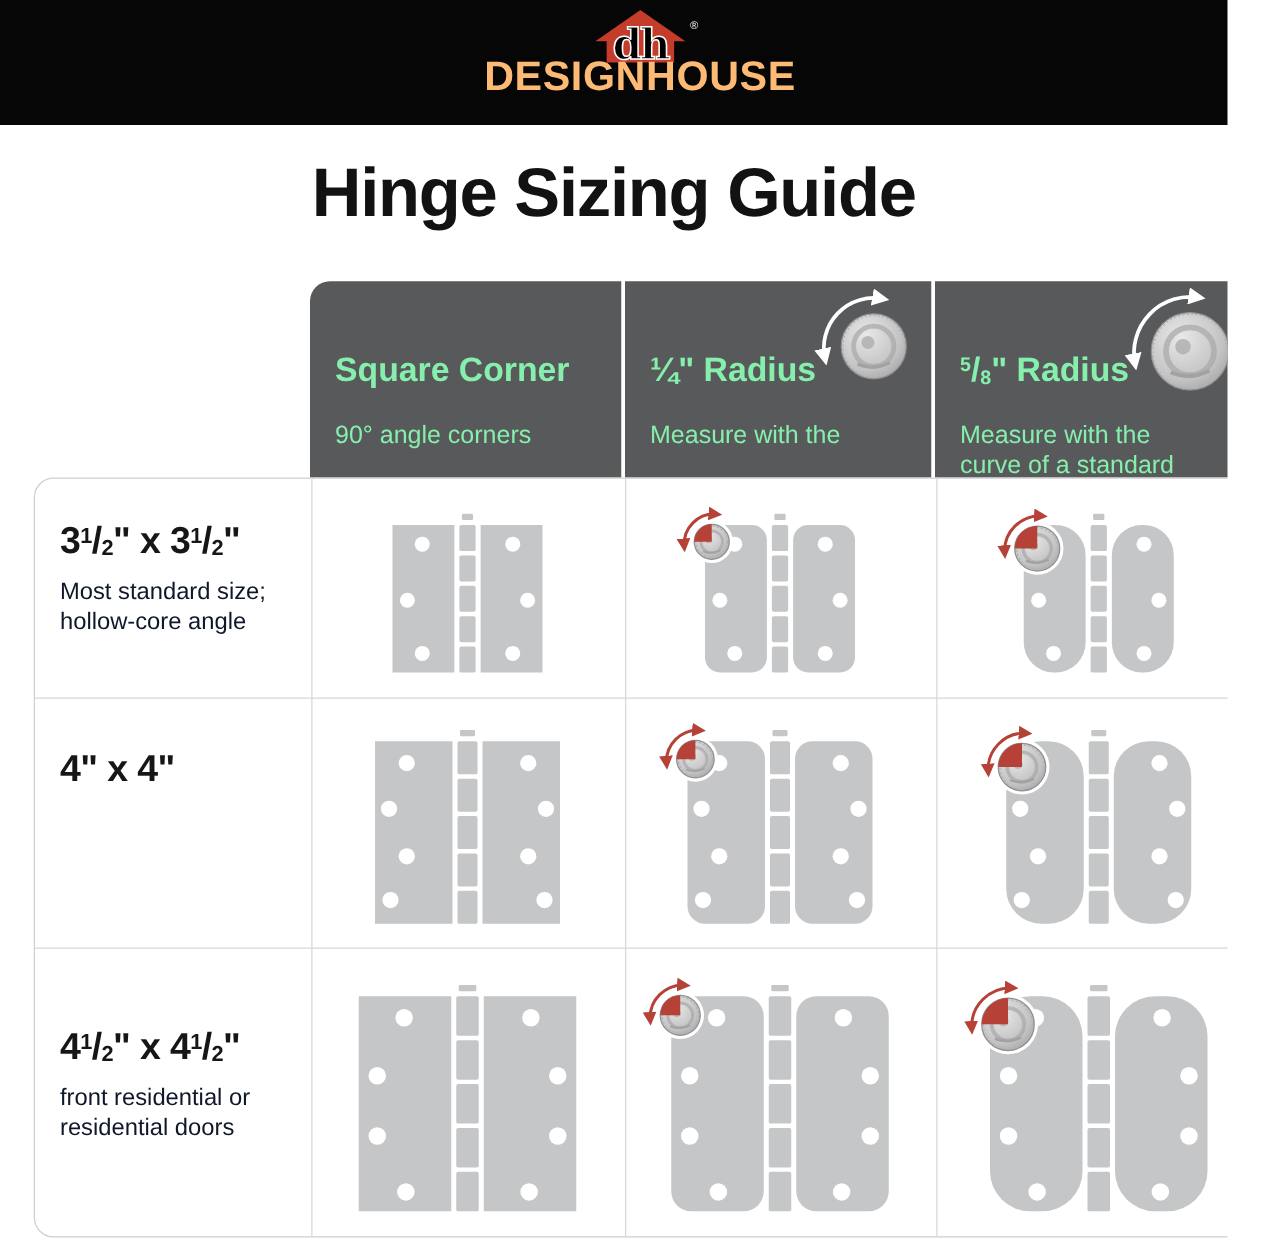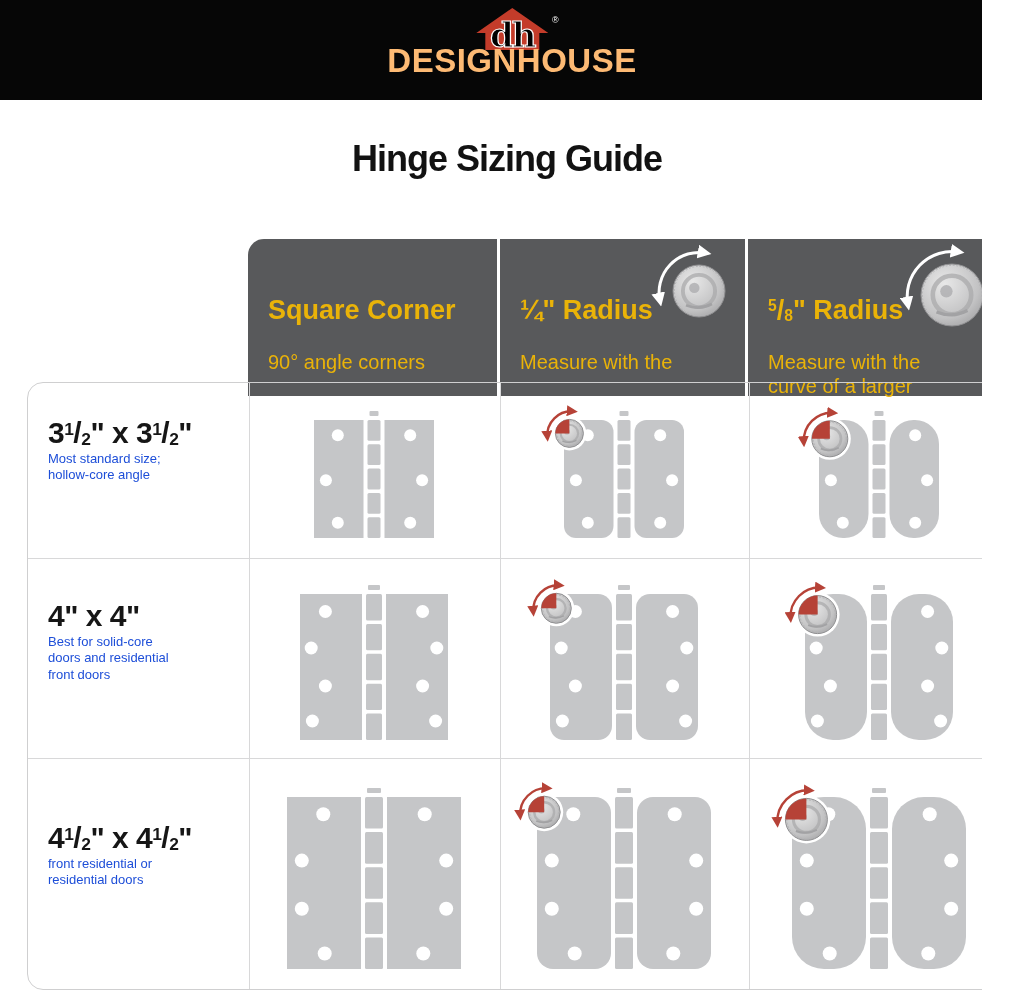--- a/index.html
+++ b/index.html
@@ -8,25 +8,25 @@
 
   
   .topbar{position:absolute;left:0;top:0;width:1024px;height:100px;background:#060606;}
   .logo{position:absolute;left:50%;top:7px;transform:translateX(-50%);
         display:flex;flex-direction:column;align-items:center;}
   .reg{position:absolute;left:calc(50% + 40px);top:15px;color:#fff;font-size:9px;}
   .logotype{color:#fdba74;font-size:33px;font-weight:bold;letter-spacing:.5px;line-height:1;margin-top:-7px;white-space:nowrap;}
   .lt2{font-weight:bold;}
 
   
-  .title{position:absolute;top:122px;left:0;width:100%;margin:16px;text-align:center;
-         font-size:36px;font-weight:bold;color:#121212;letter-spacing:-1px;}
-
-  
-  .col-head{position:absolute;top:239px;height:157px;background:var(--headbg);color:#eab308;
+  .title{position:absolute;top:122px;left:0;width:100%;margin:0;text-align:center;
+         font-size:55px;font-weight:bold;color:#121212;letter-spacing:-1px;}
+
+  
+  .col-head{position:absolute;top:225px;height:157px;background:var(--headbg);color:#86efac;
             box-sizing:border-box;padding:56px 16px 0 20px;}
   #colhead-0{left:248px;width:249px;border-top-left-radius:16px;}
   #colhead-1{left:500px;width:245px;}
   #colhead-2{left:748px;width:261px;border-top-right-radius:16px;}
   .col-title{font-size:27px;font-weight:bold;line-height:1.15;white-space:nowrap;}
   .col-sub{font-size:20px;line-height:1.2;margin-top:24px;}
   .sub-line{display:block;}
   .coin-slot{position:absolute;}
   #colhead-1 .coin-slot{left:118px;top:6px;}
   #colhead-2 .coin-slot{left:126px;top:2px;}
@@ -36,21 +36,21 @@
               border:1px solid var(--frame);border-radius:16px 0 16px 16px;}
   .vline{position:absolute;top:0;width:1px;height:100%;background:var(--grid);}
   .hline{position:absolute;left:0;width:100%;height:1px;background:var(--grid);}
 
   
   .row-head{position:absolute;left:27px;width:221px;box-sizing:border-box;padding-left:21px;}
   #rowhead-0{top:382px;height:175px;padding-top:34px;}
   #rowhead-1{top:557px;height:200px;padding-top:42px;}
   #rowhead-2{top:757px;height:233px;padding-top:64px;}
   .row-size{font-size:30px;font-weight:bold;color:#161616;letter-spacing:-.5px;white-space:nowrap;}
-  .row-desc{margin-top:1px;font-size:13px;line-height:1.26;color:#1d4ed8;}
+  .row-desc{margin-top:12px;font-size:19px;line-height:1.26;color:#0f172a;}
   .desc-line{display:block;}
 
   sup.frac,sub.frac{font-size:58%;font-weight:bold;vertical-align:baseline;position:relative;}
   sup.frac{top:-0.48em;}
   sub.frac{top:0.12em;}
 
   
   .cell{position:absolute;display:flex;align-items:center;justify-content:center;}
   .c0{left:248px;width:251px;} .c1{left:499px;width:249px;} .c2{left:748px;width:261px;}
   .r0{top:382px;height:175px;} .r1{top:557px;height:200px;} .r2{top:757px;height:233px;}
@@ -123,46 +123,41 @@
           <circle cx="78" cy="54" r="31" fill="url(#cg16)" stroke="#8f8f91" stroke-width="1"></circle>
           <circle cx="78" cy="54" r="29.6" fill="none" stroke="#b3b3b5" stroke-width="1" stroke-dasharray="1.8 1.7"></circle>
           <circle cx="78" cy="54" r="19.2" fill="none" stroke="#a9a9ab" stroke-width="4.6" opacity="0.75"></circle>
           <circle cx="72.4" cy="50.3" r="6.2" fill="#adadaf" opacity="0.8"></circle>
           <path d="M 62.5 71.0 Q 78 77.3 93.5 69.5" fill="none" stroke="#a2a2a4" stroke-width="3.1"></path>
           <path d="M 34 64 A 45 45 0 0 1 85 11" fill="none" stroke="#ffffff" stroke-width="3" marker-start="url(#ah15)" marker-end="url(#ah15)"></path>
         </svg></div>
     <div class="col-title"><sup class="frac">5</sup><span>/</span><sub class="frac">8</sub><span>" Radius</span></div>
     <div class="col-sub">
       <span class="sub-line">Measure with the</span>
-      <span class="sub-line">curve of a larger</span>
+      <span class="sub-line">curve of a standard</span>
     </div>
   </div>
 
   <div class="body-frame">
     <div class="vline" style="left:221px"></div>
     <div class="vline" style="left:472px"></div>
     <div class="vline" style="left:721px"></div>
     <div class="hline" style="top:175px"></div>
     <div class="hline" style="top:375px"></div>
   </div>
 
   <div class="row-head" id="rowhead-0">
     <div class="row-size"><span>3</span><sup class="frac">1</sup><span>/</span><sub class="frac">2</sub><span>" x 3</span><sup class="frac">1</sup><span>/</span><sub class="frac">2</sub><span>"</span></div>
     <div class="row-desc">
       <span class="desc-line">Most standard size;</span>
       <span class="desc-line">hollow-core angle</span>
     </div>
   </div>
   <div class="row-head" id="rowhead-1">
     <div class="row-size"><span>4" x 4"</span></div>
-    <div class="row-desc">
-      <span class="desc-line">Best for solid-core</span>
-      <span class="desc-line">doors and residential</span>
-      <span class="desc-line">front doors</span>
-    </div>
   </div>
   <div class="row-head" id="rowhead-2">
     <div class="row-size"><span>4</span><sup class="frac">1</sup><span>/</span><sub class="frac">2</sub><span>" x 4</span><sup class="frac">1</sup><span>/</span><sub class="frac">2</sub><span>"</span></div>
     <div class="row-desc">
       <span class="desc-line">front residential or</span>
       <span class="desc-line">residential doors</span>
     </div>
   </div>
 
   <div class="cell r0 c0">

